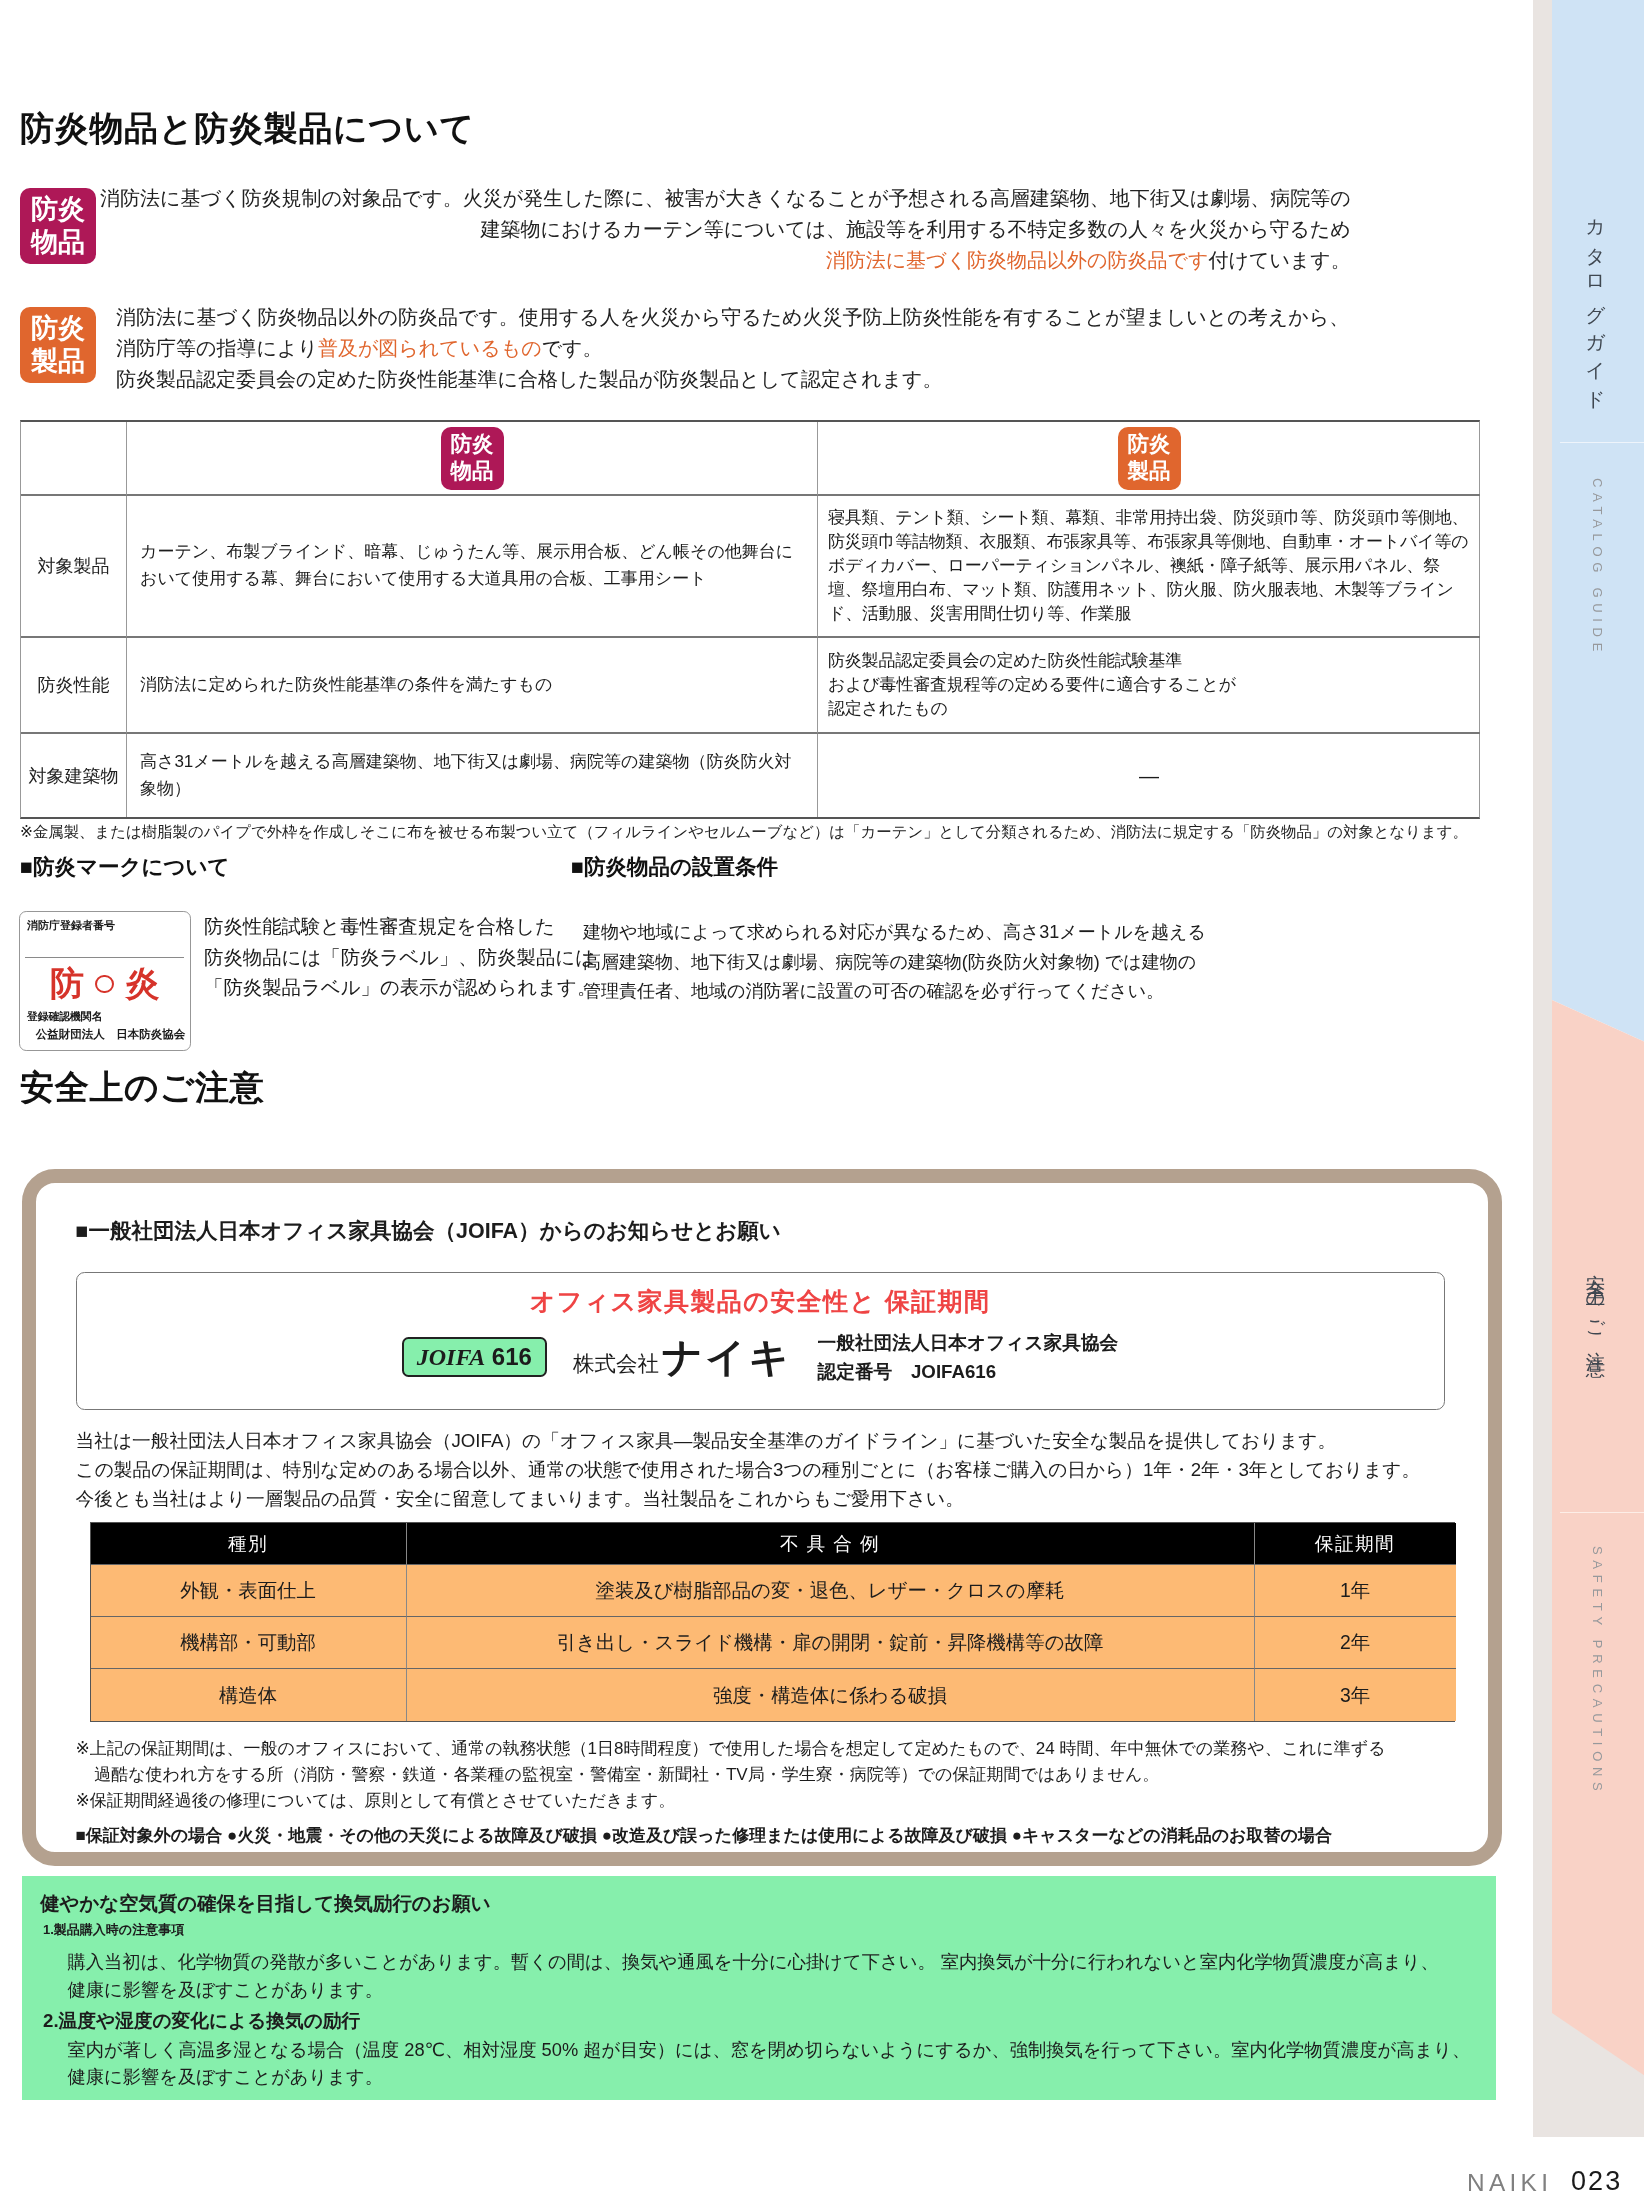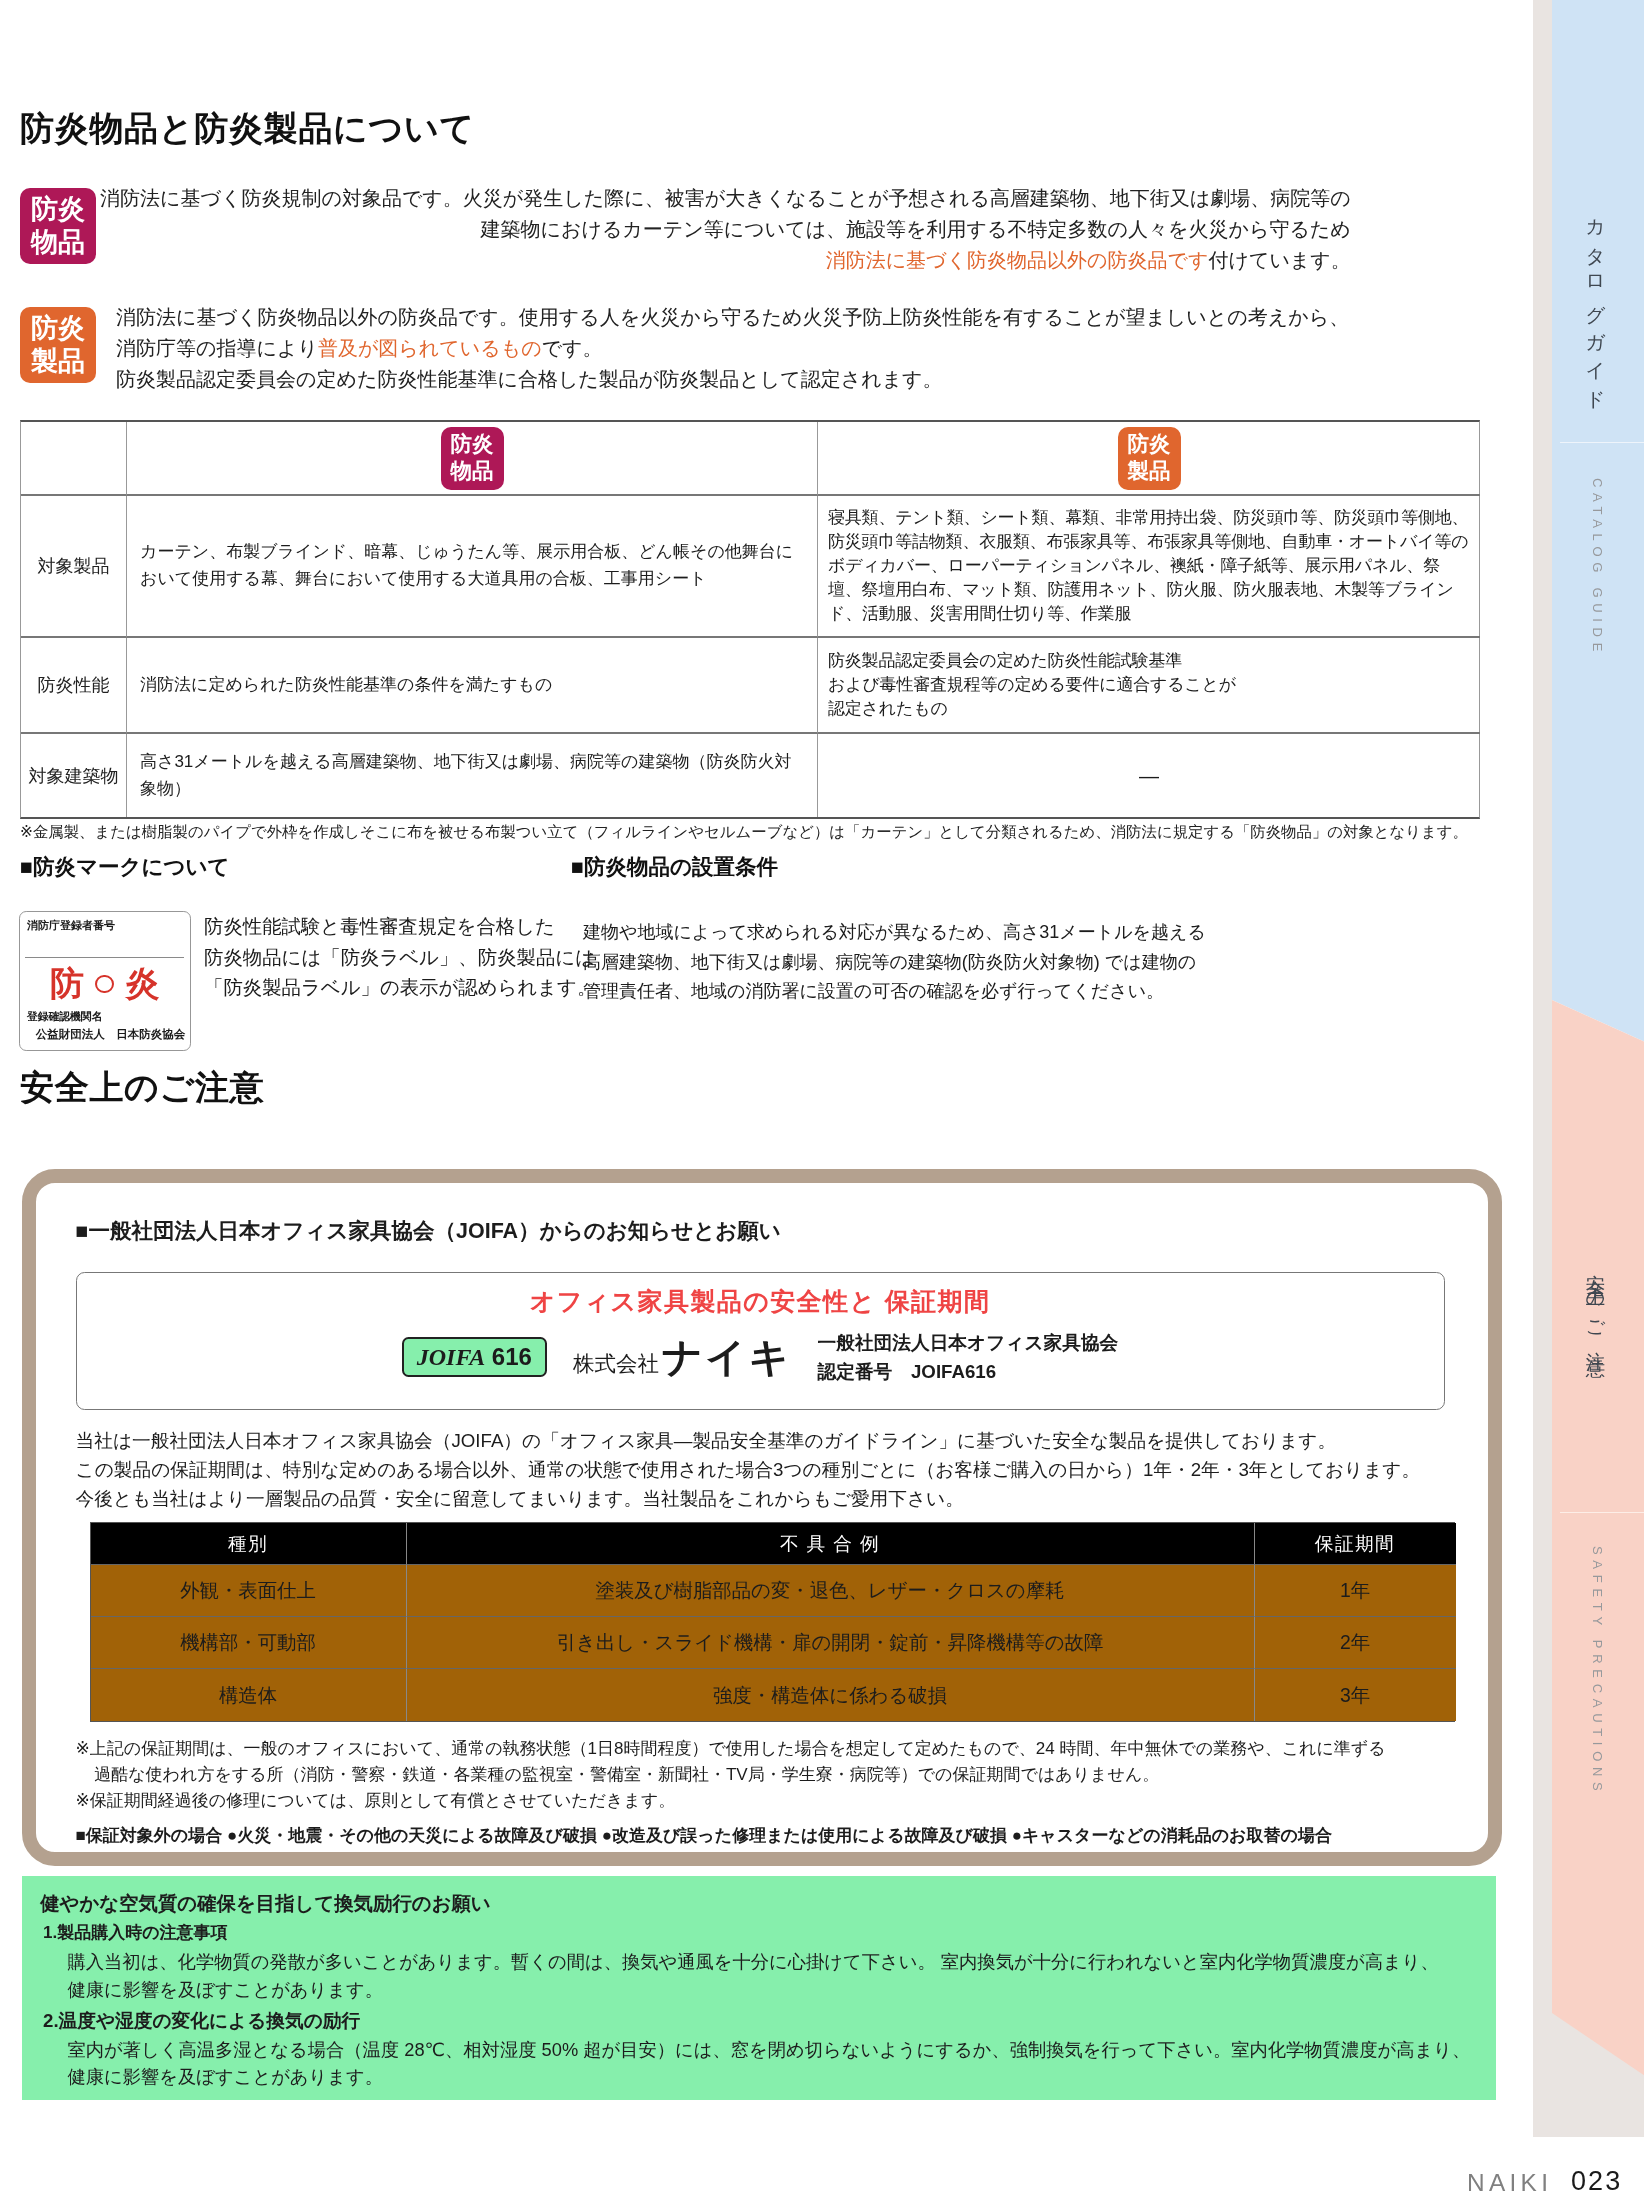--- a/index.html
+++ b/index.html
@@ -71,33 +71,33 @@
   .co-name{font-size:40px;font-weight:600;letter-spacing:2.2px;}
   .assoc{font-size:18.7px;font-weight:700;line-height:29px;}
   .jo-para{position:absolute;left:40px;top:243px;font-size:18.7px;line-height:29px;}
 
   .war{position:absolute;left:54px;top:339px;width:1365px;display:grid;
        grid-template-columns:316px 848px 201px;
        grid-template-rows:42px 52px 52px 52px;
        border:1.4px solid #555;box-sizing:border-box;}
   .war>div{border-right:0.7px solid #888;border-bottom:1.4px solid #666;
            display:flex;align-items:center;justify-content:center;
-           font-size:19.4px;box-sizing:border-box;background:#a16207;}
+           font-size:19.4px;box-sizing:border-box;background:#fdba74;}
   .war>div:nth-child(3n){border-right:none;}
   .war>div:nth-child(n+10){border-bottom:none;}
   .war .wh{background:#000;color:#fff;font-size:18.7px;letter-spacing:1.4px;}
 
   .jo-notes{position:absolute;left:40px;top:553px;font-size:17px;line-height:26px;}
   .jo-notes .cont{padding-left:18.7px;}
   .jo-excl{position:absolute;left:40px;top:641px;font-size:17px;font-weight:600;}
 
   
   .vent{left:21.5px;top:1876px;width:1474px;height:224px;background:#86efac;}
   .vent .vt{position:absolute;left:18.7px;top:14.4px;font-size:19.4px;font-weight:700;}
-  .vent .vh1{position:absolute;left:21.5px;top:45px;font-size:17px;font-weight:700;}
+  .vent .vh1{position:absolute;left:21.5px;top:45px;font-size:13px;font-weight:700;}
   .vent .vl1a{position:absolute;left:46px;top:73px;font-size:18.3px;}
   .vent .vl1b{position:absolute;left:46px;top:101px;font-size:18.3px;}
   .vent .vh2{position:absolute;left:21.5px;top:132px;font-size:18.7px;font-weight:700;}
   .vent .vl2a{position:absolute;left:46px;top:161px;font-size:18.3px;}
   .vent .vl2b{position:absolute;left:46px;top:188px;font-size:18.3px;}
 
   
   .sb-strip{left:1533px;top:0;width:18.7px;height:2137px;background:#e9e4e1;}
   .sb-graybottom{left:1533px;top:1896px;width:112px;height:241px;background:#e9e4e1;}
   .sb-blue{left:1552px;top:0;width:93px;height:1042px;background:#cfe3f5;

